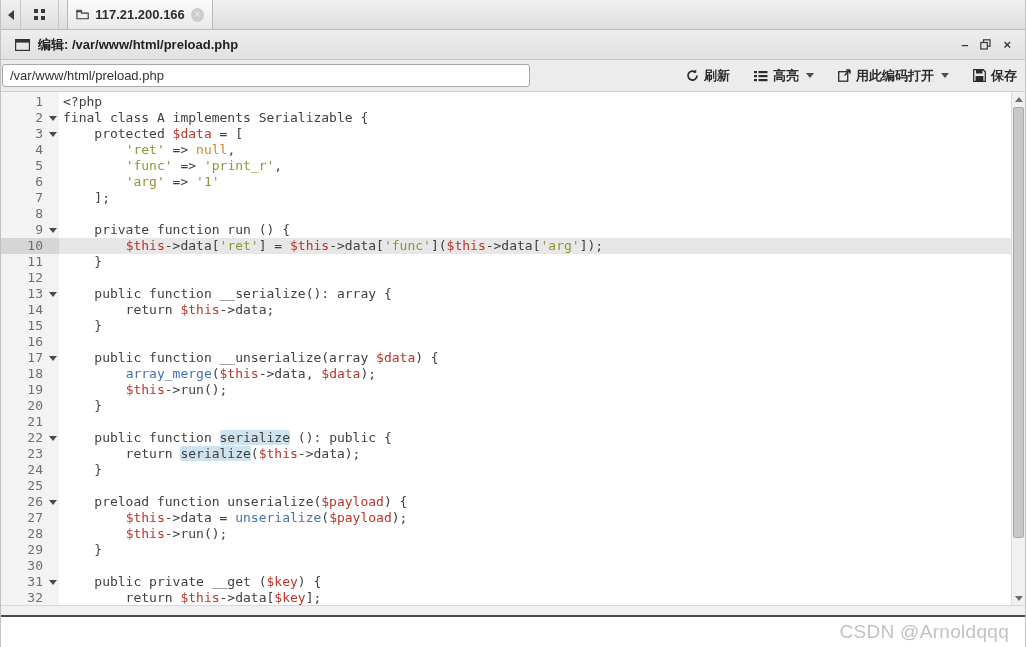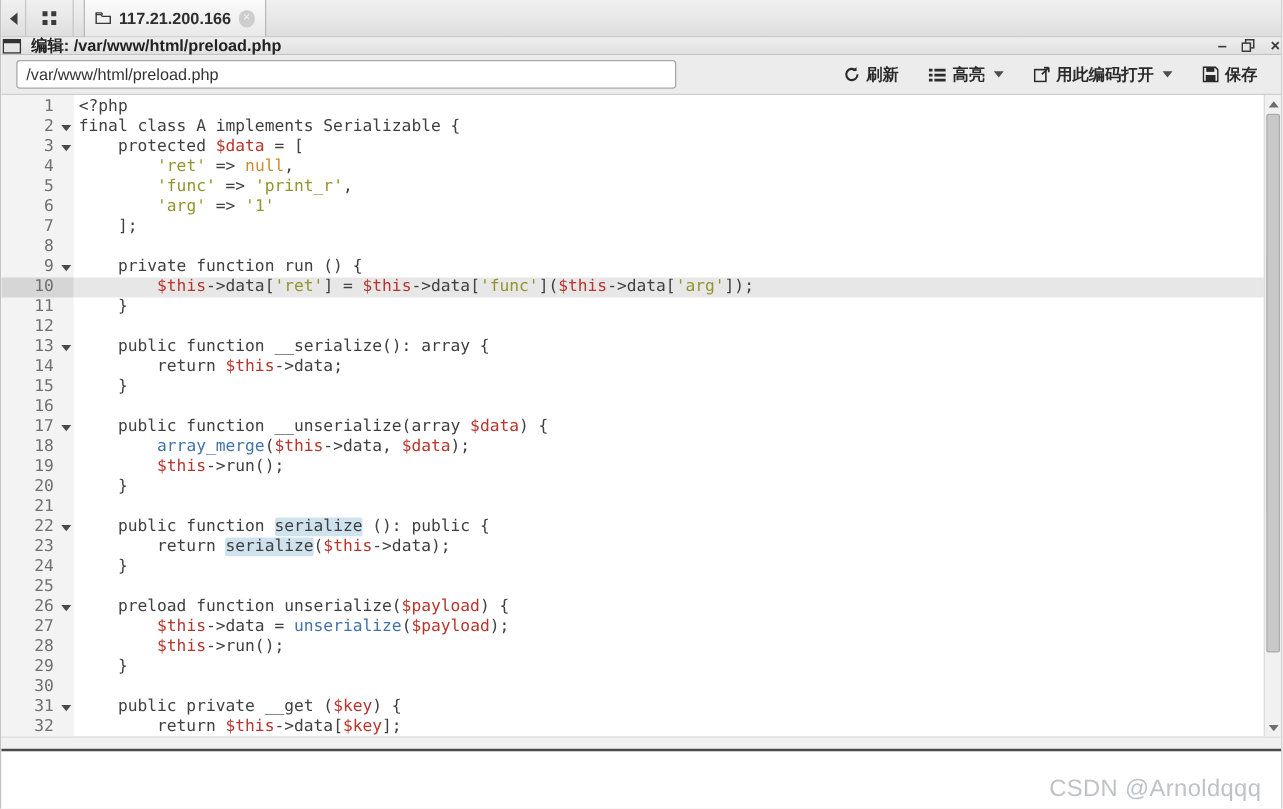--- a/index.html
+++ b/index.html
@@ -13,28 +13,28 @@
   .tri-left { width:0; height:0; border-top:5px solid transparent; border-bottom:5px solid transparent; border-right:6px solid #3e3e3e; }
   .grid-btn { width:38px; display:flex; align-items:center; justify-content:center; border-right:1px solid #c6c6c6; cursor:pointer; }
   .grid-ico { width:11px; height:11px; display:grid; grid-template-columns:4px 4px; grid-template-rows:4px 4px; gap:3px; }
   .grid-ico i { background:#3a3a3a; }
   .server-tab { margin-left:8px; width:146px; background:linear-gradient(#fbfbfb,#e9e9e9); border-left:1px solid #b9b9b9; border-right:1px solid #b9b9b9; display:flex; align-items:center; gap:6px; padding:0 8px; cursor:pointer; }
   .server-tab .label { font-size:13px; font-weight:700; color:#2e2e2e; white-space:nowrap; }
   .tab-close { margin-left:auto; width:14px; height:14px; border-radius:50%; background:#cdcdcd; color:#f3f3f3; font-size:10px; line-height:14px; text-align:center; cursor:pointer; }
   svg.ico { display:block; }
 
   
-  .titlebar { height:14px; background:linear-gradient(#eeeeee,#e1e1e1); border-bottom:1px solid #c3c3c3; display:flex; align-items:center; padding:0 1px; }
+  .titlebar { height:30px; background:linear-gradient(#eeeeee,#e1e1e1); border-bottom:1px solid #c3c3c3; display:flex; align-items:center; padding:0 14px; }
   .titlebar .win-ico { margin-right:8px; }
   .titlebar .title { font-size:13px; font-weight:700; color:#222; }
   .win-controls { margin-left:auto; display:flex; align-items:center; gap:12px; color:#3a3a3a; }
   .win-controls .ctl { font-size:13px; font-weight:700; line-height:1; cursor:pointer; }
 
   
-  .toolbar { height:32px; background:#ececec; border-bottom:1px solid #cfcfcf; display:flex; align-items:center; padding:0 12px; }
+  .toolbar { height:32px; background:#ececec; border-bottom:1px solid #cfcfcf; display:flex; align-items:center; padding:0 1px; }
   .path-input { width:528px; height:23px; border:1px solid #a7a7a7; border-radius:3px; background:#fff; font-family:"Liberation Sans",sans-serif; font-size:13px; color:#333; padding:0 7px; }
   .tb-spacer { flex:1; }
   .tb-btn { display:flex; align-items:center; gap:5px; padding:3px 7px; font-size:13px; font-weight:700; color:#2b2b2b; cursor:pointer; border-radius:3px; white-space:nowrap; }
   .caret-down { width:0; height:0; border-left:4px solid transparent; border-right:4px solid transparent; border-top:5px solid #4d4d4d; margin-left:2px; }
   .tb-group { display:flex; align-items:center; gap:10px; }
 
   
   .editor { position:relative; height:513px; background:#fff; display:flex; overflow:hidden; }
   .gutter { width:58px; background:#f3f3f3; color:#6f6f6f; font-family:"DejaVu Sans Mono",monospace; font-size:13px; padding-top:2px; }
   .gutter-cell { position:relative; height:16px; line-height:16px; text-align:right; padding-right:16px; cursor:pointer; }

